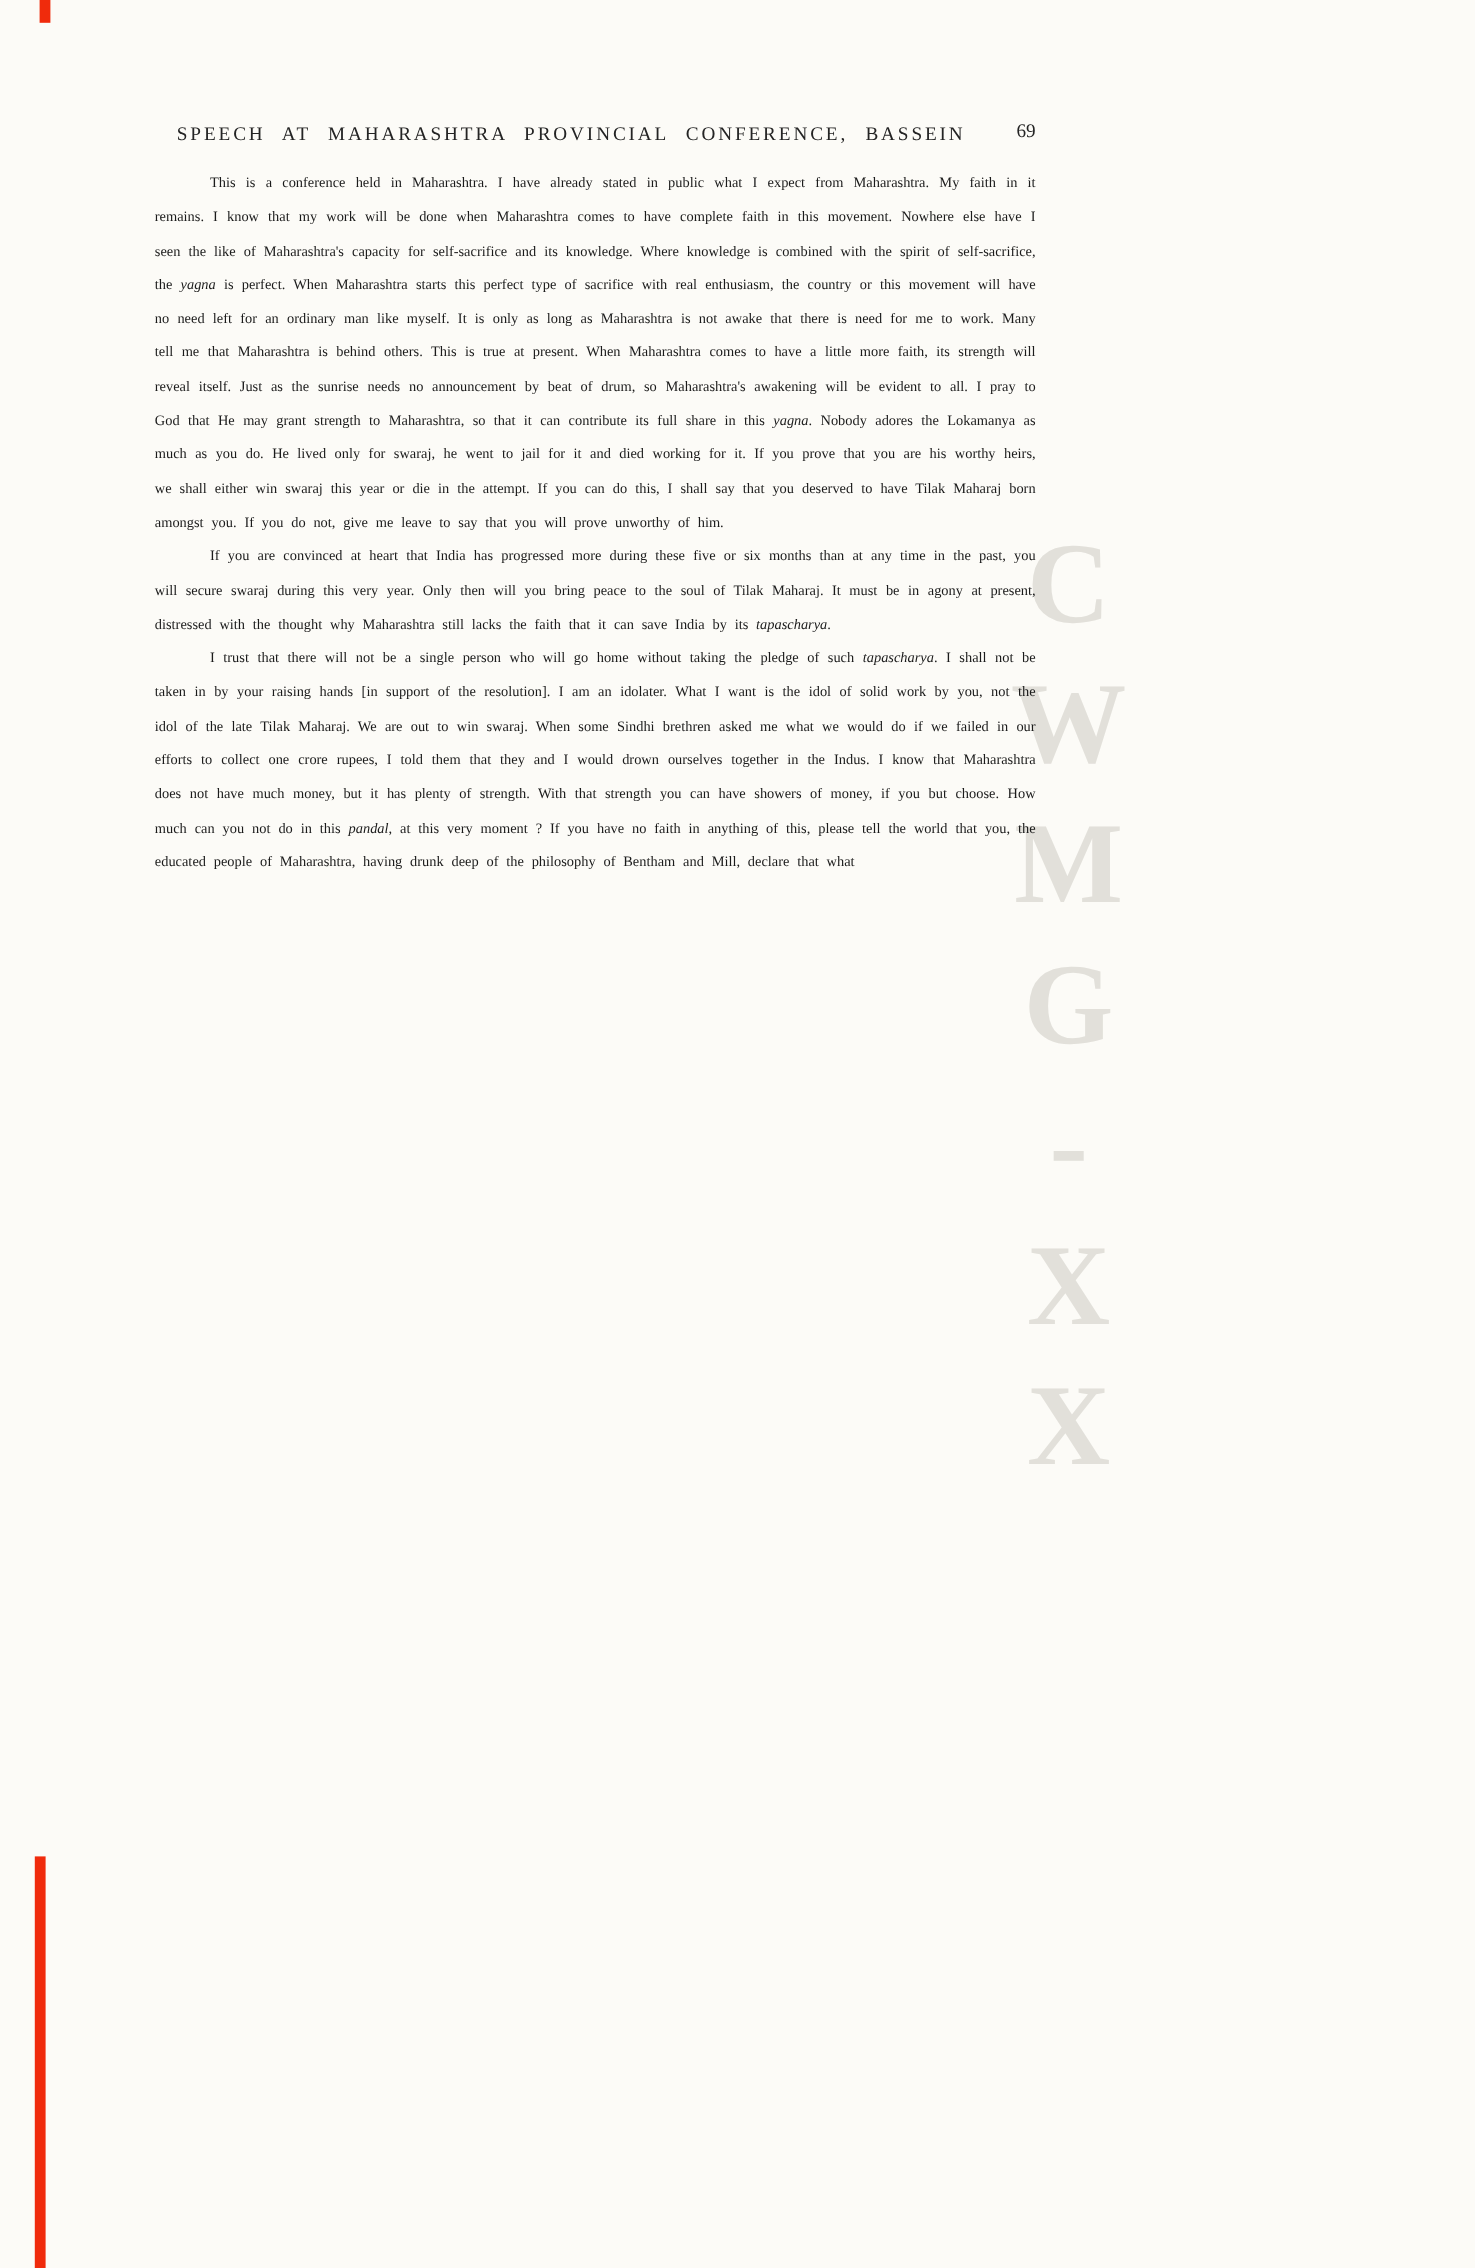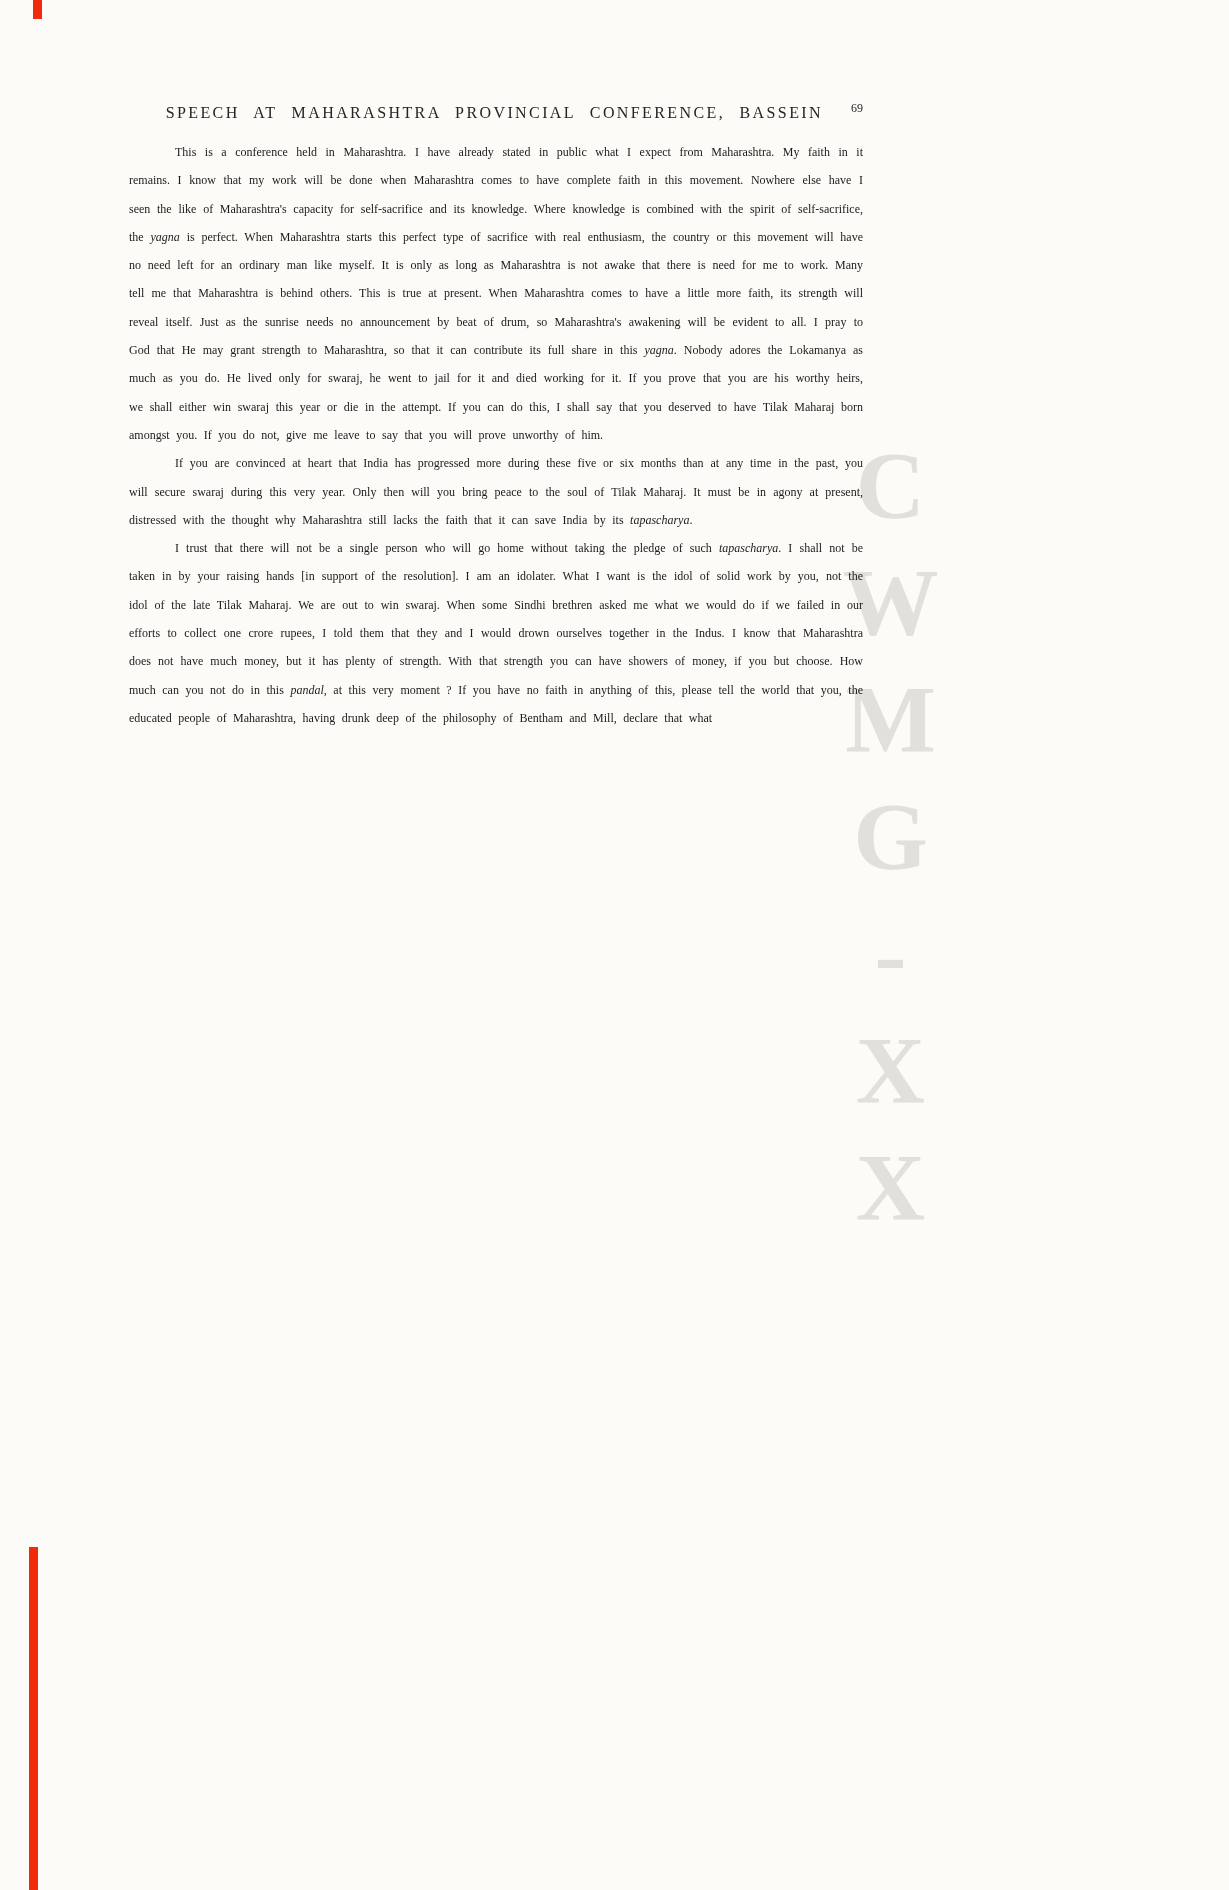--- a/index.html
+++ b/index.html
@@ -47,32 +47,32 @@
     white-space: nowrap;
   }
   .content {
     position: absolute;
     left: 129px;
     top: 104px;
     width: 734px;
   }
   .running-header {
     position: relative;
-    text-align: right;
+    text-align: center;
     font-size: 16px;
     letter-spacing: 2.4px;
     word-spacing: 8px;
     color: #242424;
     padding-right: 40px;
   }
   .page-number {
     position: absolute;
     right: 0;
     top: -3px;
-    font-size: 12px;
+    font-size: 16px;
     letter-spacing: 0;
     word-spacing: 0;
   }
   .body-text {
     margin-top: 16px;
     font-size: 12px;
     line-height: 28.3px;
     text-align: justify;
     word-spacing: 3.5px;
     color: #1b1b1b;

